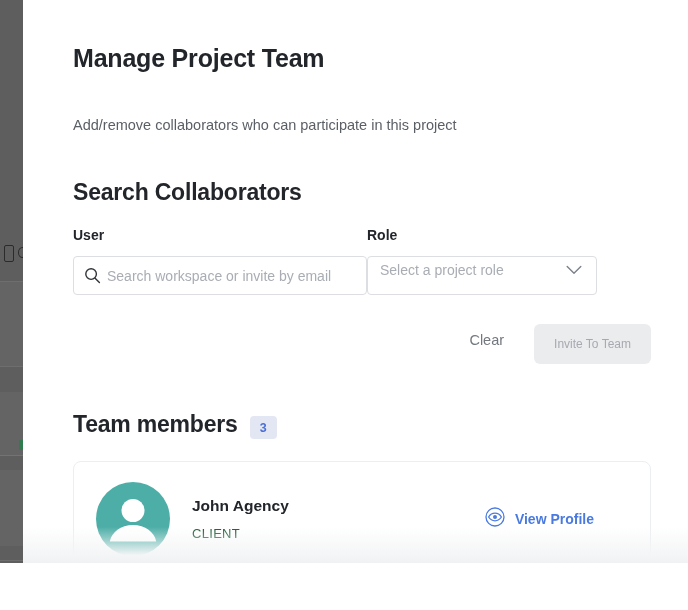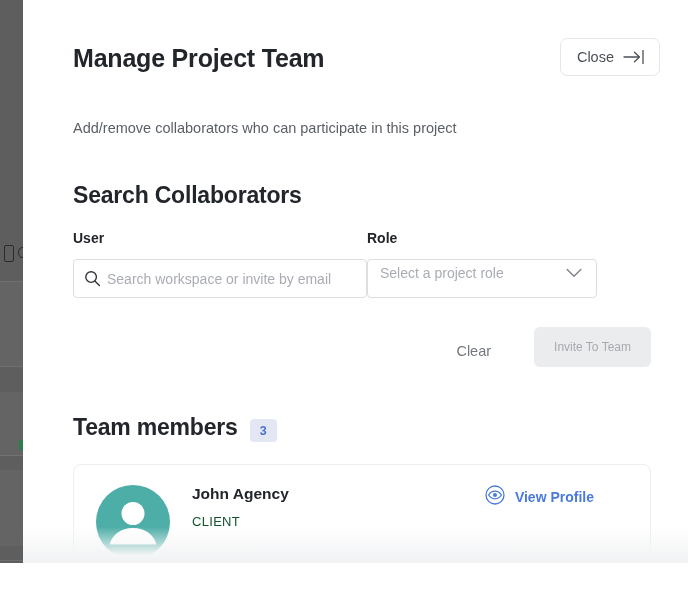--- a/index.html
+++ b/index.html
@@ -212,23 +212,23 @@
     cursor: pointer;
   }
   .select-value {
     font-size: 14px;
     color: #a9adb3;
   }
 
   
   .actions-row {
     display: flex;
-    align-items: flex-end;
+    align-items: flex-start;
     justify-content: flex-end;
-    gap: 39px;
+    gap: 26px;
     padding: 29px 37px 0 50px;
   }
   .clear-btn {
     background: transparent;
     border: none;
     font-family: "Liberation Sans", sans-serif;
     font-size: 14.5px;
     color: #73787f;
     cursor: pointer;
     padding: 8px 4px;
@@ -273,20 +273,21 @@
   }
 
   .members-card {
     margin: 22px 37px 0 50px;
     border: 1px solid #edeef0;
     border-radius: 8px;
     background: #ffffff;
   }
   .member-row {
     display: flex;
+    align-items: center;
     padding: 20px 24px 20px 22px;
     min-height: 108px;
   }
   .avatar {
     flex: 0 0 auto;
     width: 74px;
     height: 74px;
     border-radius: 50%;
     background: #4daea7;
     display: flex;
@@ -359,30 +360,20 @@
   <div class="backdrop-chip"></div>
   <div class="backdrop-glyph"></div>
   <div class="backdrop-accent"></div>
 
   <div class="modal">
     <div class="modal-inner">
 
       <div class="header-row">
         <div class="title">Manage Project Team</div>
 
-        <div class="close-btn">
-          <span class="close-label">Close</span>
-          <span class="exit-icon">
-            <svg width="22" height="14" viewBox="0 0 22 14" fill="none" xmlns="http://www.w3.org/2000/svg">
-              <path d="M1 7H16" stroke="#4b5058" stroke-width="1.3" stroke-linecap="round"></path>
-              <path d="M11.5 2.2L16.4 7L11.5 11.8" stroke="#4b5058" stroke-width="1.3" stroke-linecap="round" stroke-linejoin="round"></path>
-              <path d="M20 0.5V13.5" stroke="#4b5058" stroke-width="1.3" stroke-linecap="round"></path>
-            </svg>
-          </span>
-        </div>
       </div>
 
       <div class="subtitle">Add/remove collaborators who can participate in this project</div>
 
       <div class="section-title">Search Collaborators</div>
 
       <div class="form-grid">
 
         <div class="field-col">
           <div class="field-label">User</div>

